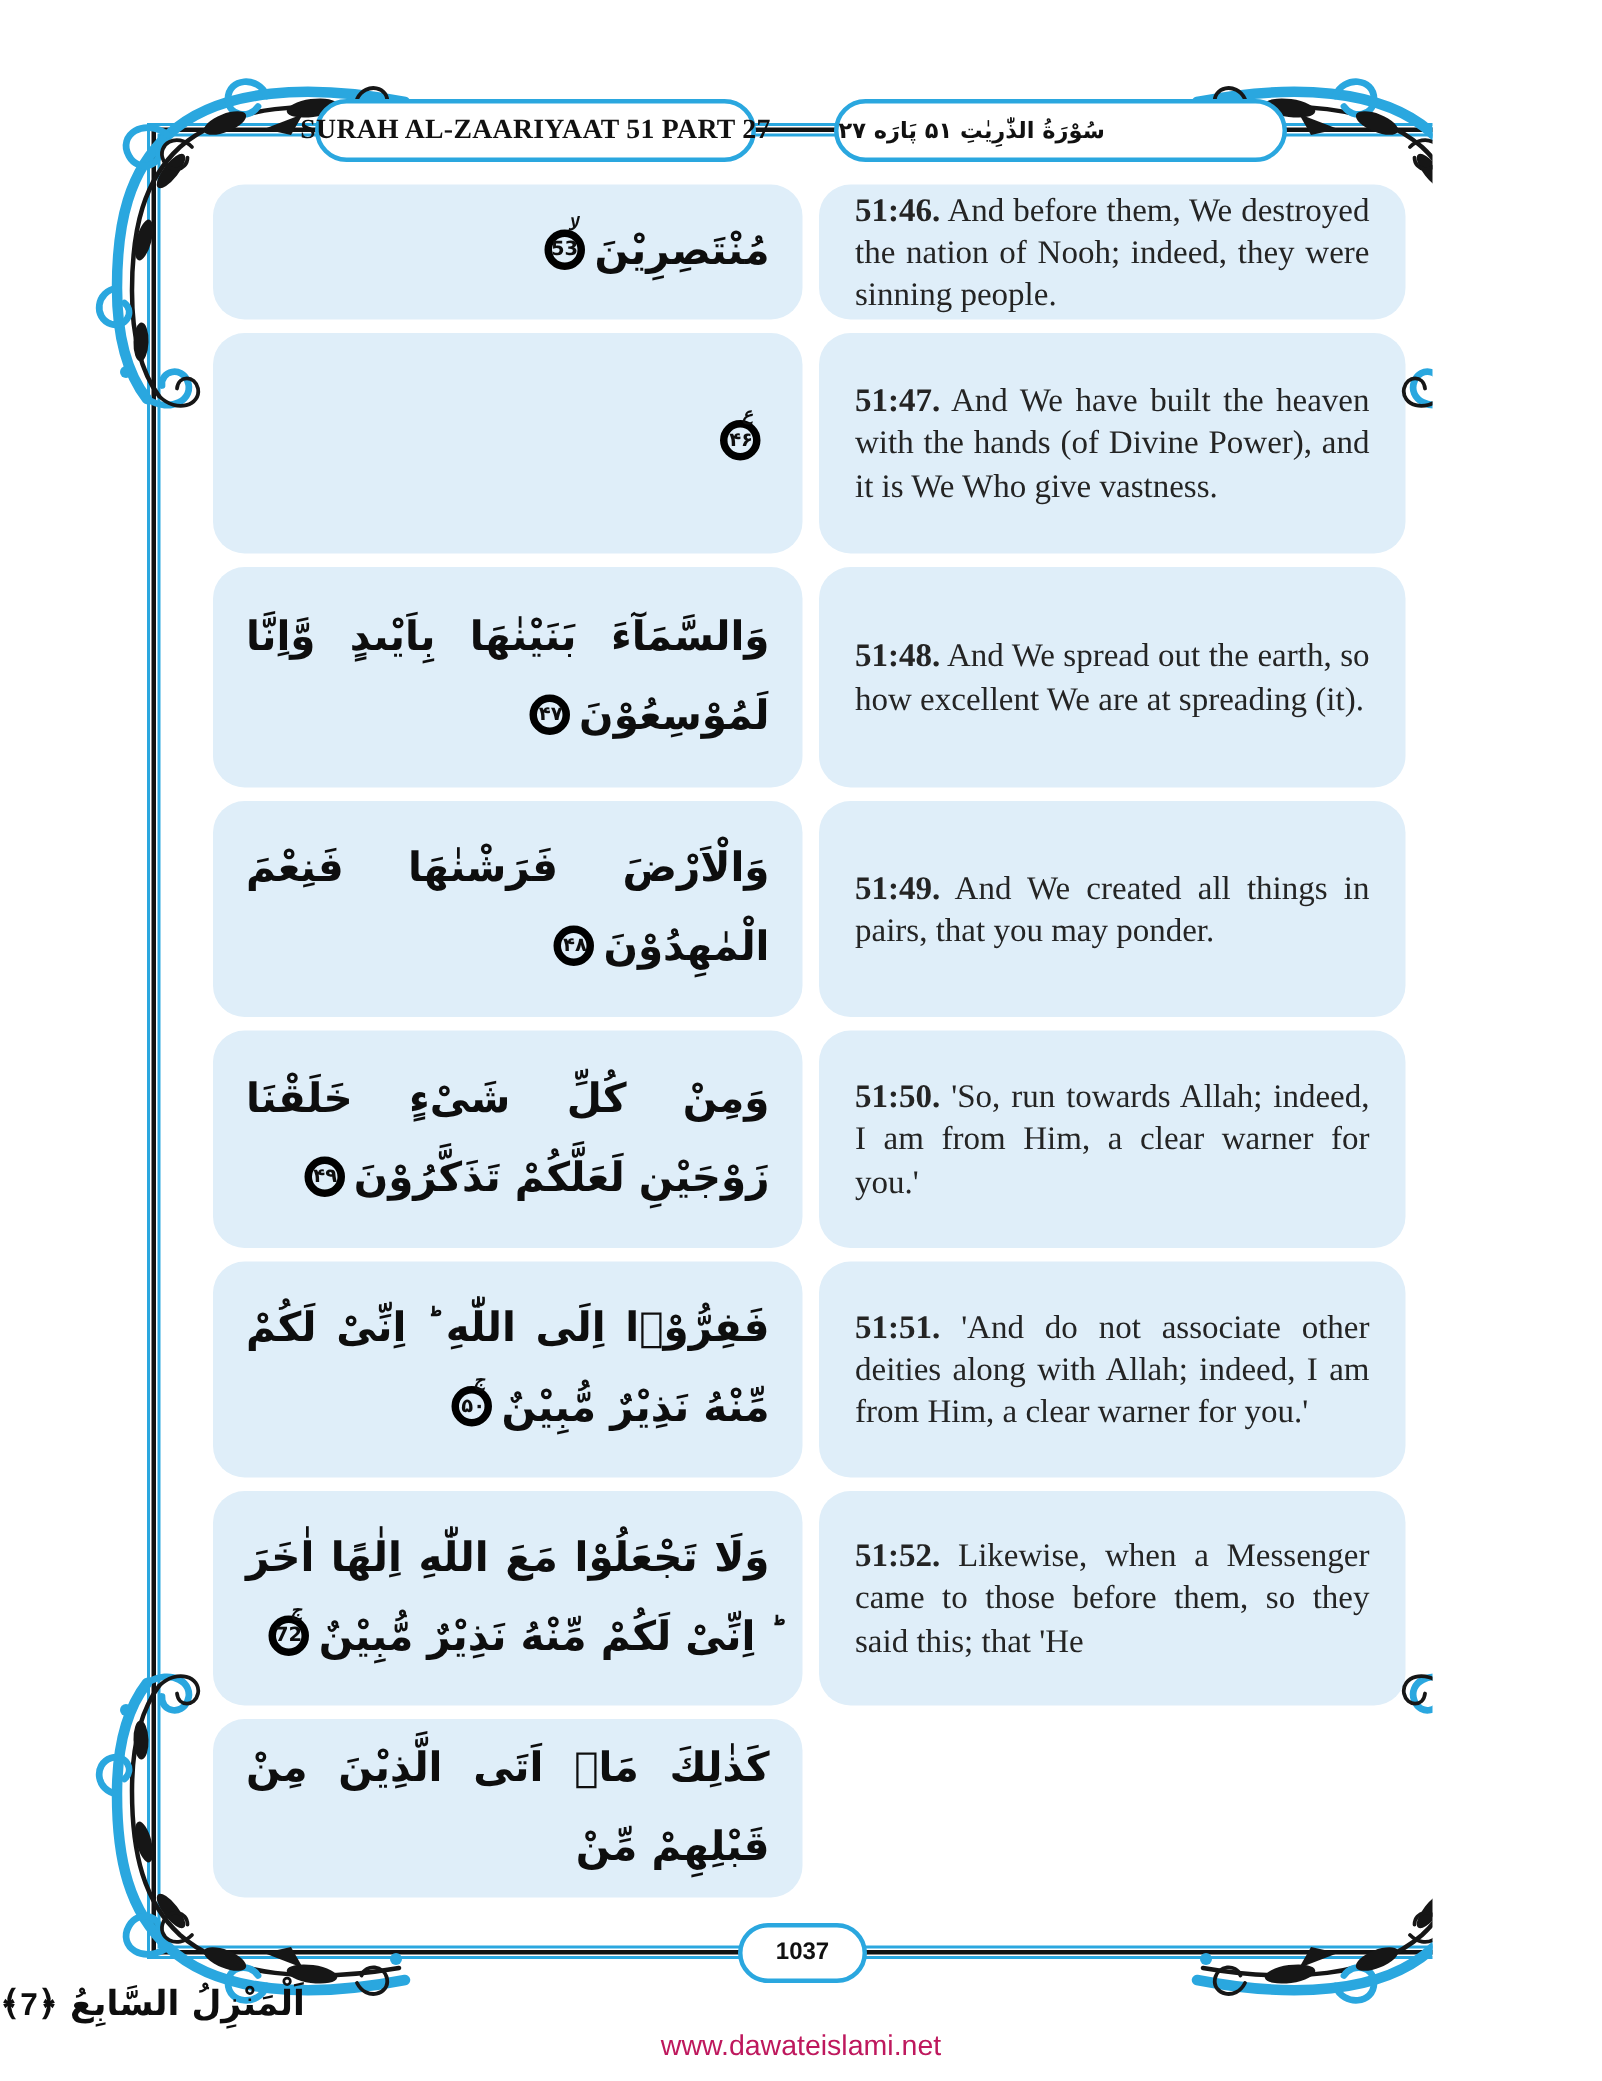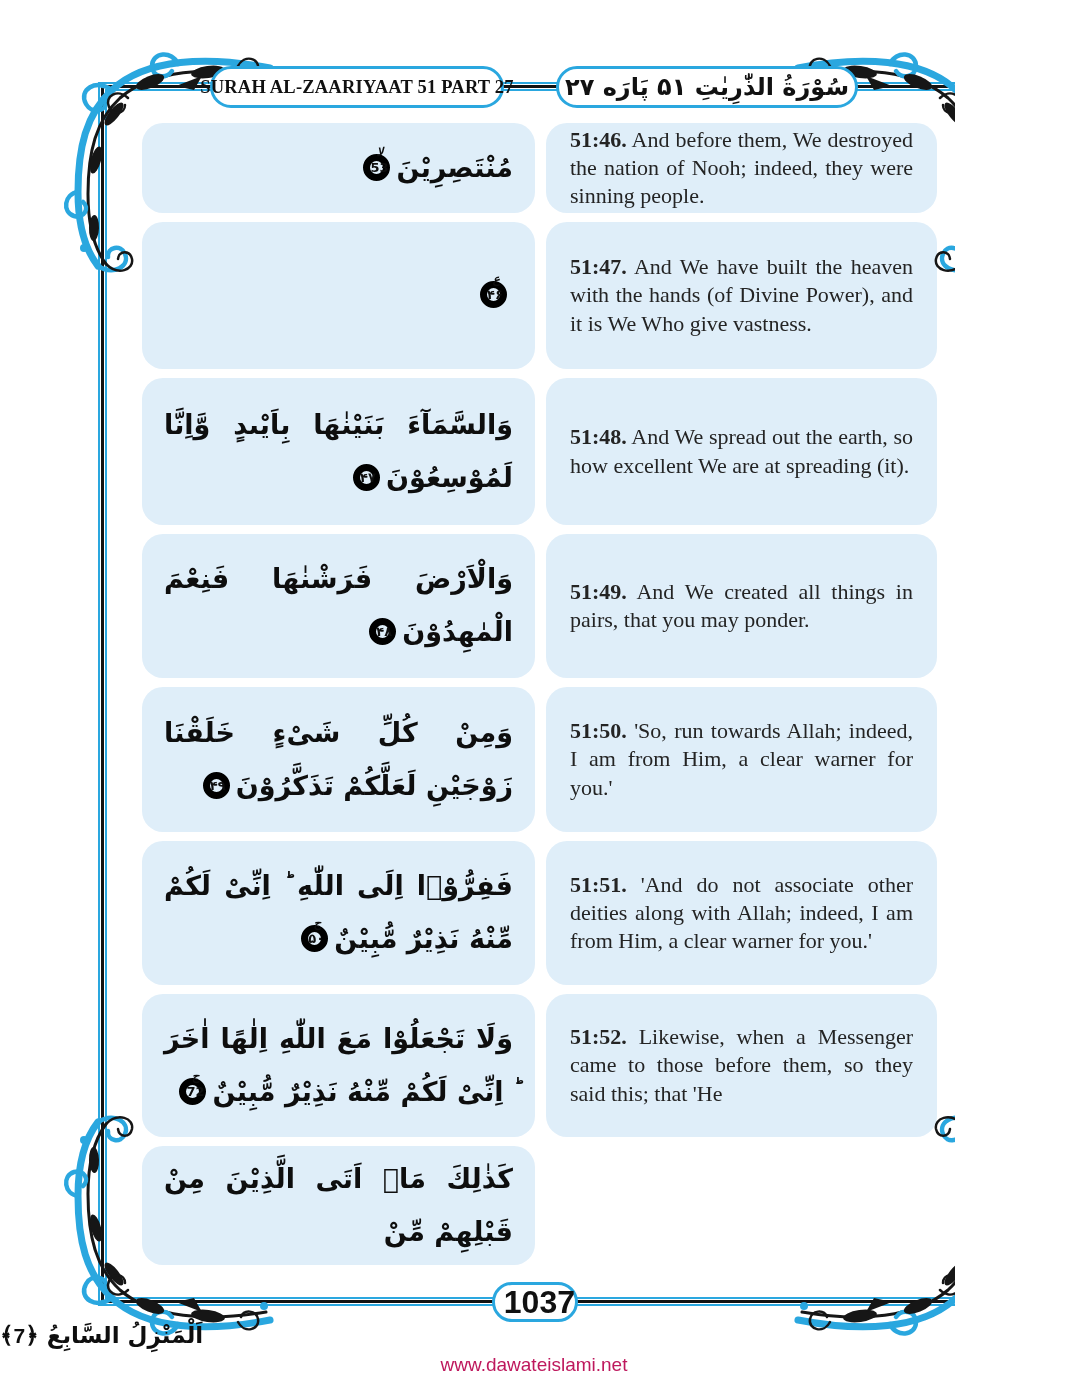--- a/index.html
+++ b/index.html
@@ -73,22 +73,23 @@
     font-weight:bold;
     font-size:18.5px;
     letter-spacing:.2px;
     color:#111;
   }
   .pill-ar{
     left:556px; width:302px;
     direction:rtl;
     font-family:"DejaVu Sans", sans-serif;
     font-weight:bold;
-    font-size:24px;
+    font-size:15px;
     color:#111;
+    justify-content:flex-end;
   }
 
   
   .ruku{
     position:absolute;
     left:976px; top:276px;
     width:42px;
     display:flex; flex-direction:column;
     align-items:center;
     z-index:4;
@@ -140,24 +141,24 @@
     text-align-last:right;
     font-family:"DejaVu Sans", sans-serif;
     font-weight:bold;
     font-size:27px;
     line-height:1.95;
     color:#0e0e0e;
   }
   .vcircle{
     display:inline-flex;
     width:27px;height:27px;
-    border:7px solid #000000;
+    border:5px solid #000000;
     border-radius:50%;
     align-items:center;
-    justify-content:flex-end;
+    justify-content:flex-start;
     font-size:13px;
     line-height:1;
     position:relative;
     vertical-align:middle;
     margin-inline-start:6px;
     top:-2px;
   }
   .vstop{
     position:absolute;
     top:-15px; right:0;
@@ -166,24 +167,24 @@
   }
 
   
   .page-pill{
     position:absolute;
     left:492px; top:1282px;
     width:86px; height:40px;
     background:#ffffff;
     border:3.5px solid var(--cyan);
     border-radius:21px;
-    display:flex; align-items:center; justify-content:flex-end;
+    display:flex; align-items:center; justify-content:center;
     font-family:"Liberation Sans", sans-serif;
     font-weight:bold;
-    font-size:32px;
+    font-size:16px;
     color:#111;
     z-index:5;
   }
   .manzil{
     position:absolute;
     left:0; top:1322px;
     width:1068px;
     text-align:left;
     direction:rtl;
     font-family:"DejaVu Sans", sans-serif;

